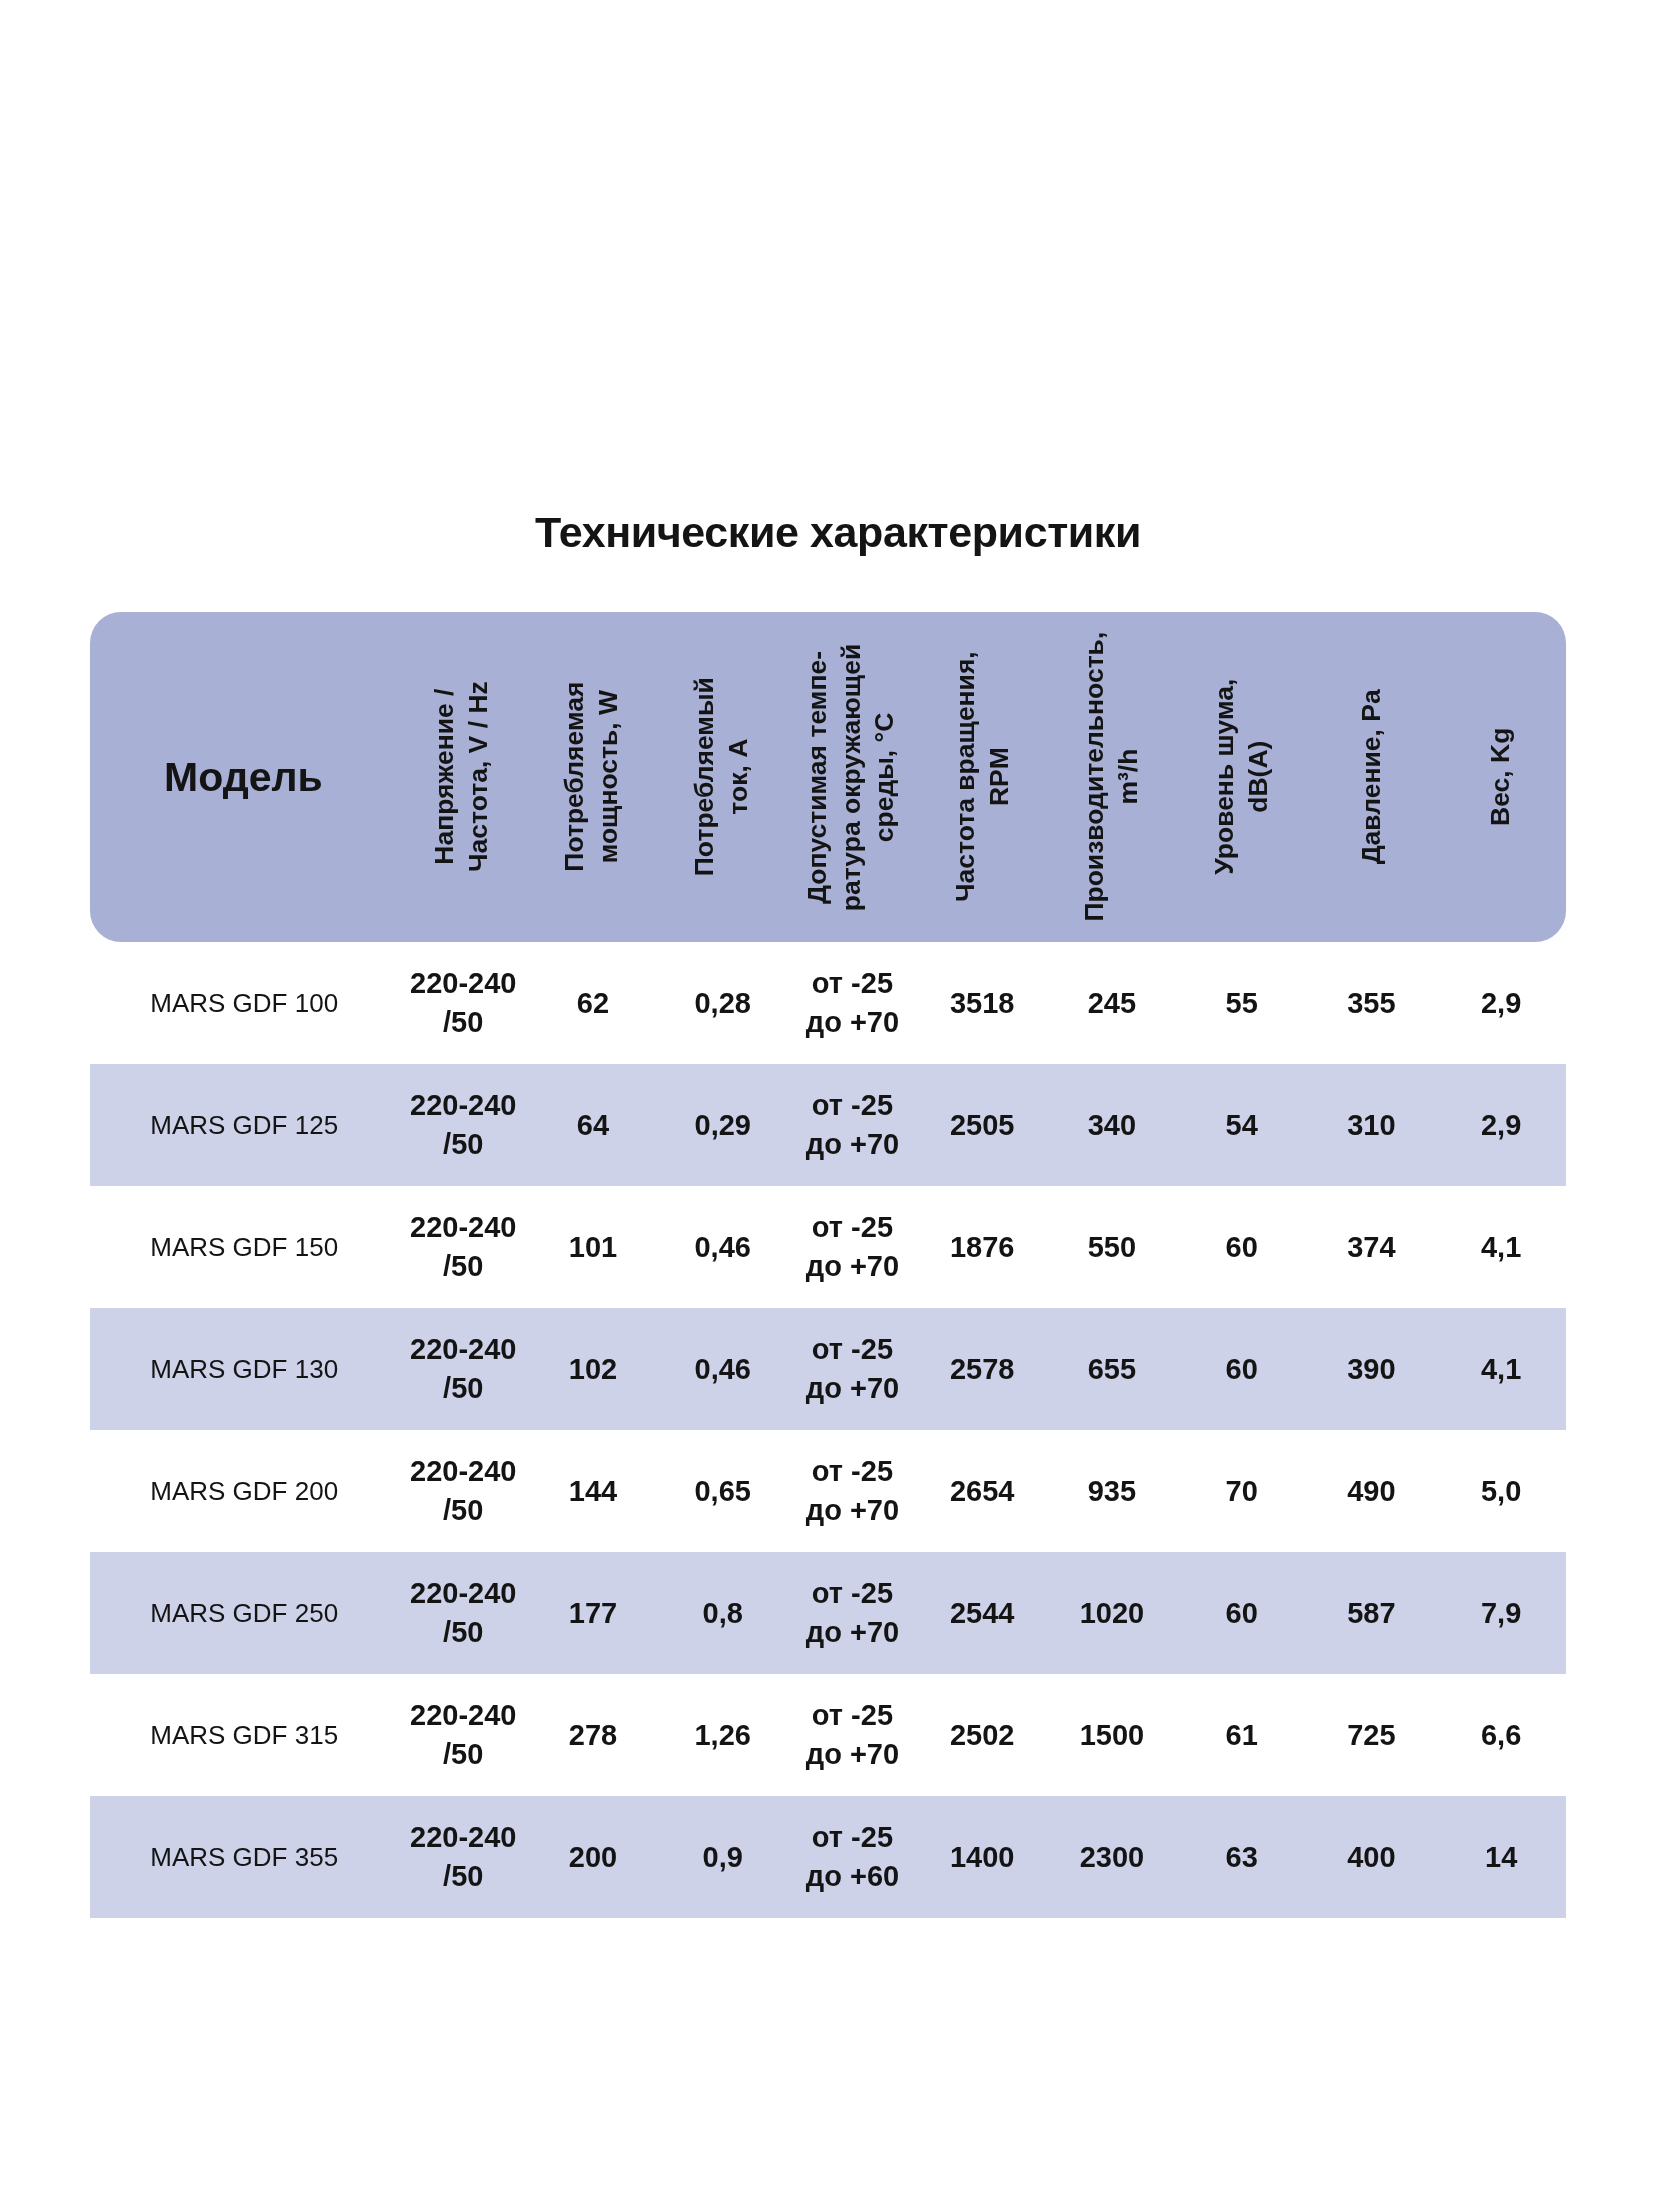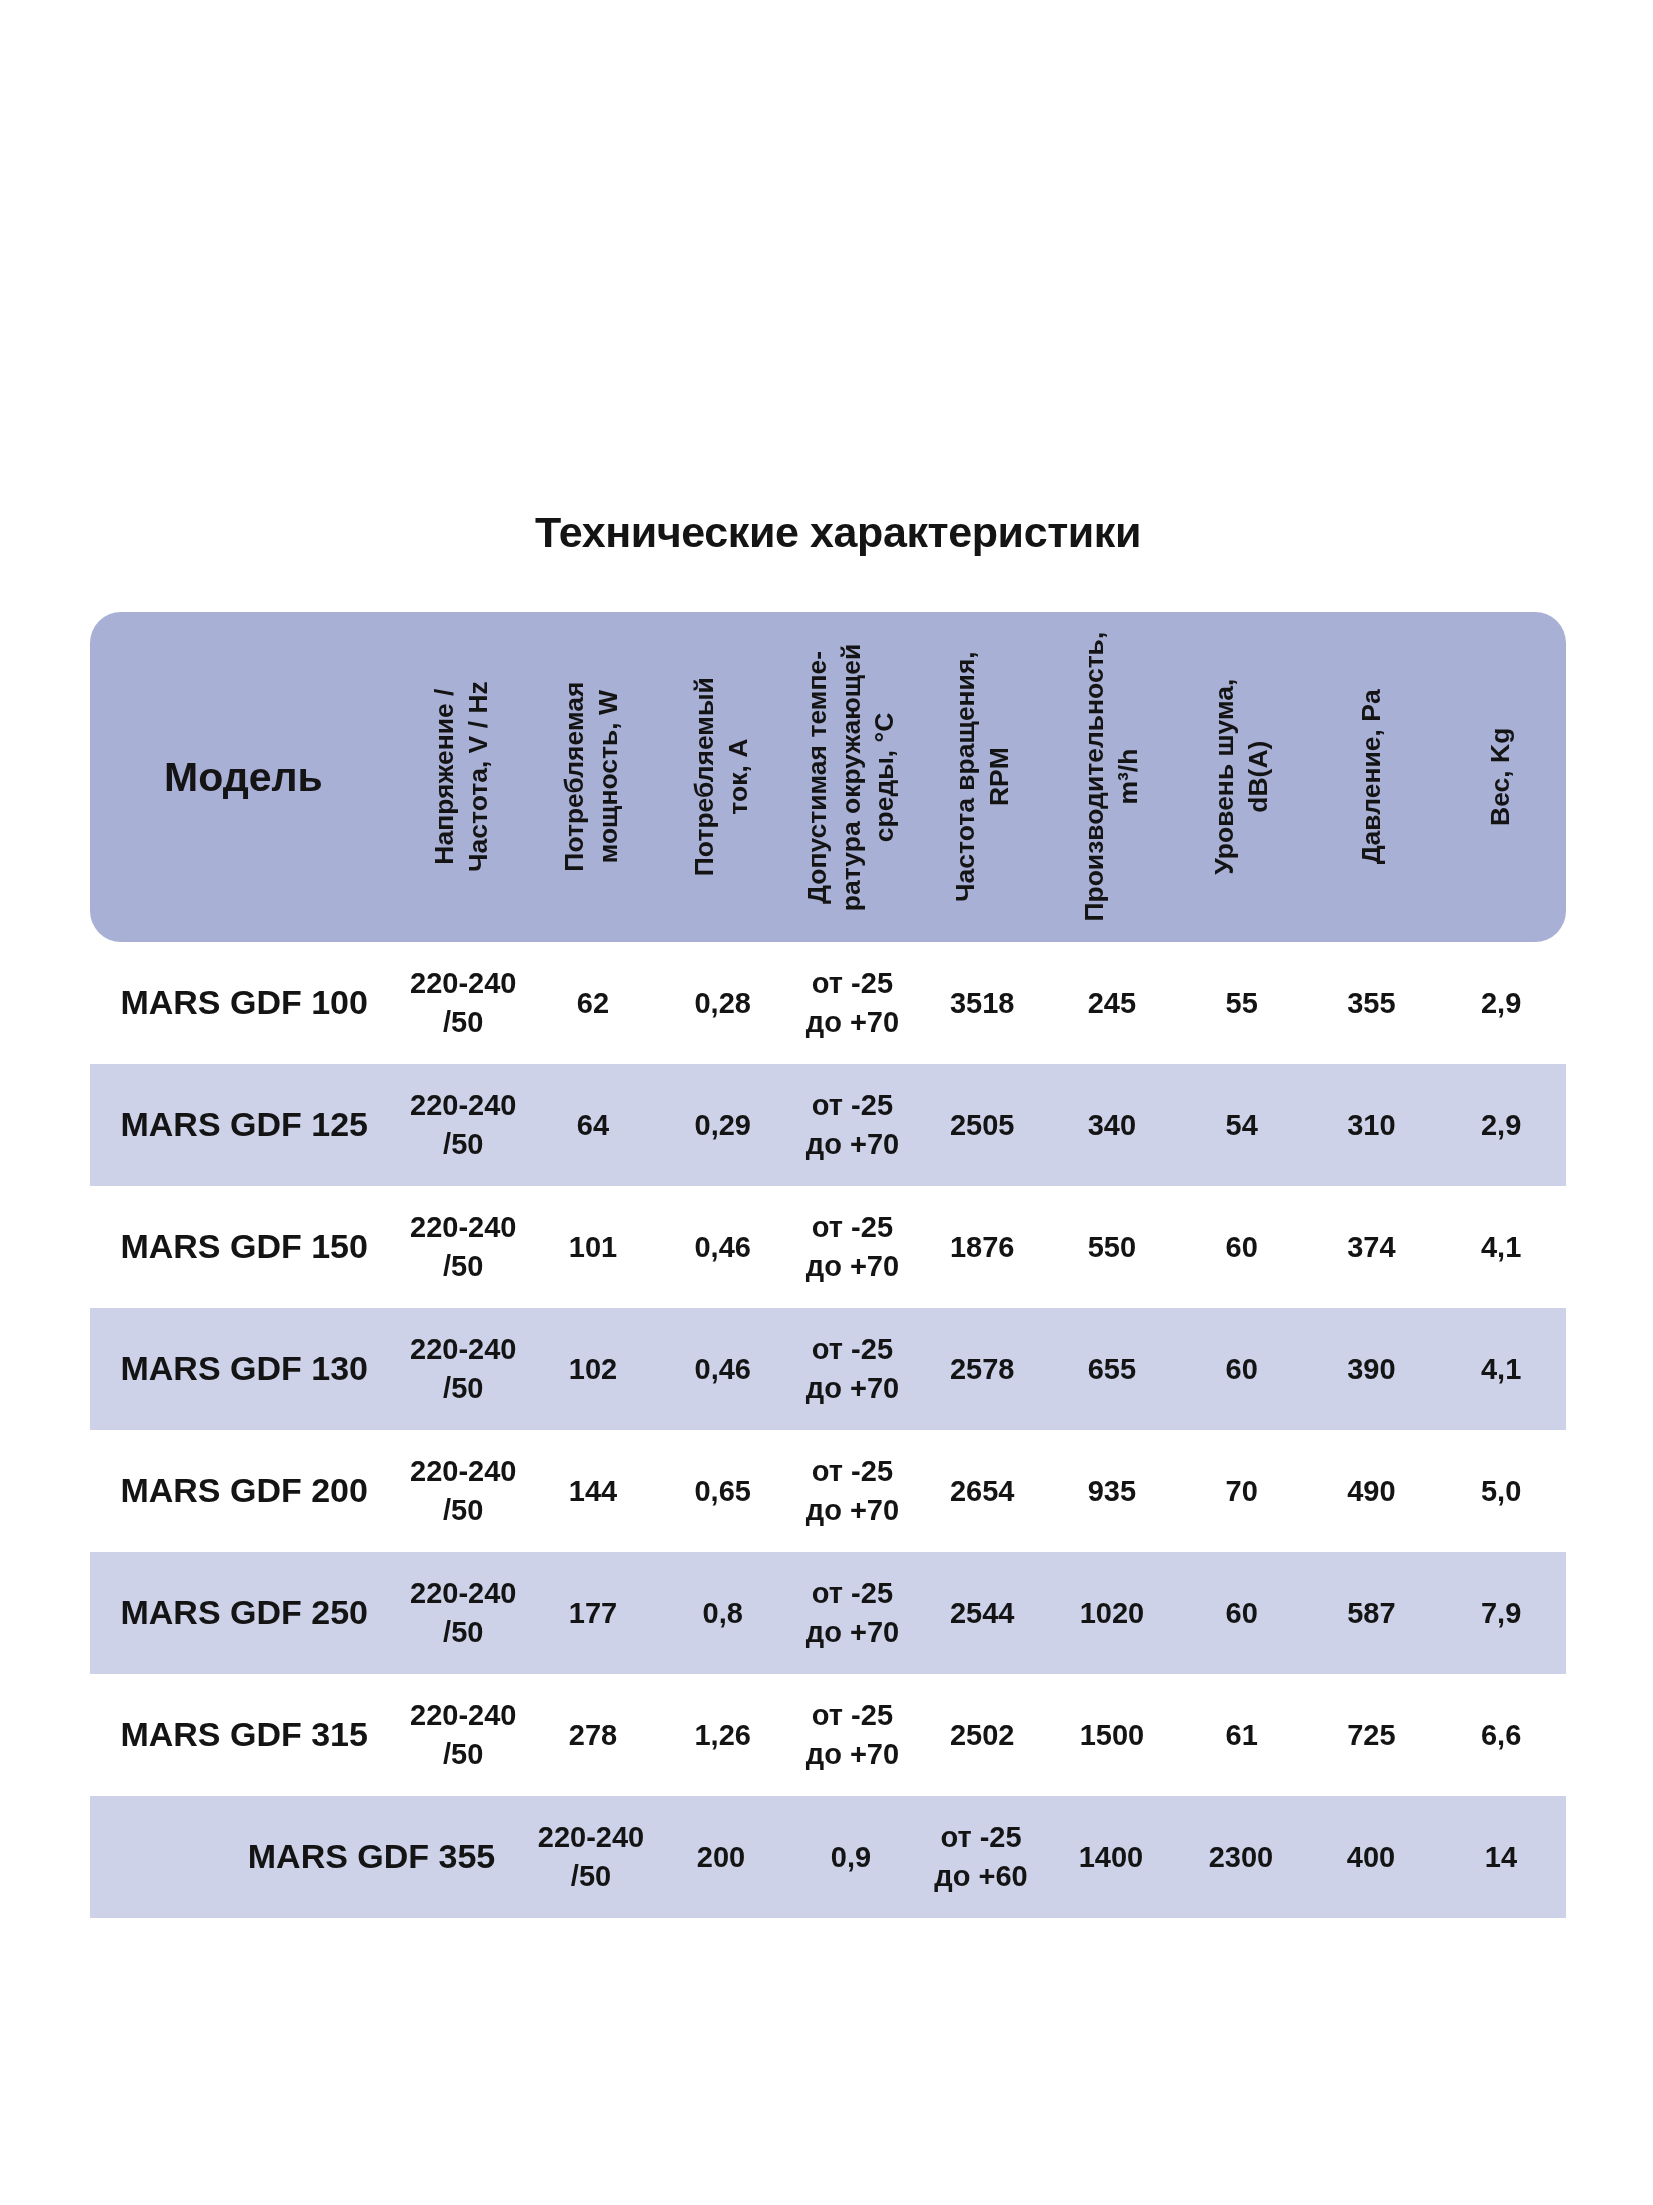--- a/index.html
+++ b/index.html
@@ -62,22 +62,22 @@
     line-height:1.27;
     white-space:nowrap;
     text-align:center;
   }
   .tcell{
     font-size:29px;
     font-weight:600;
     line-height:1.33;
   }
   .tcell.model{
-    font-size:34px;
-    font-weight:700;
+    font-size:26px;
+    font-weight:400;
   }
   .val{display:inline-block;text-align:center;}
 </style>
 </head>
 <body>
 
 <div class="canvas">
   <h1 class="title">Технические характеристики</h1>
   <div class="spec-table">
     <div class="thead">
@@ -352,20 +352,23 @@
           </div>
           <div class="tcell c4">
             <span class="val"><span>от -25</span><br><span>до +60</span></span>
           </div>
           <div class="tcell c5">
             <span class="val"><span>1400</span></span>
           </div>
           <div class="tcell c6">
             <span class="val"><span>2300</span></span>
           </div>
+          <div class="tcell c7">
+            <span class="val"><span>63</span></span>
+          </div>
           <div class="tcell c8">
             <span class="val"><span>400</span></span>
           </div>
           <div class="tcell c9">
             <span class="val"><span>14</span></span>
           </div>
         </div>
       </div>
   </div>
 </div>

